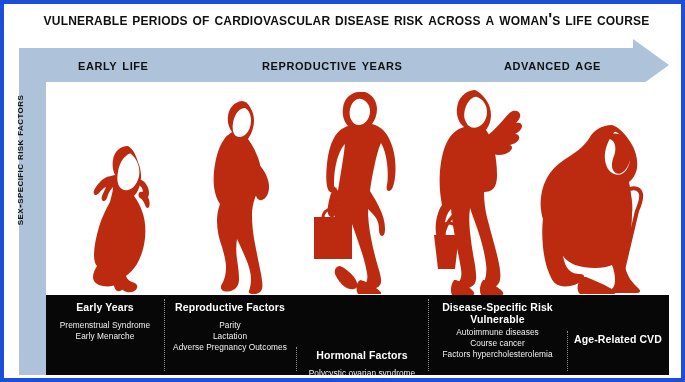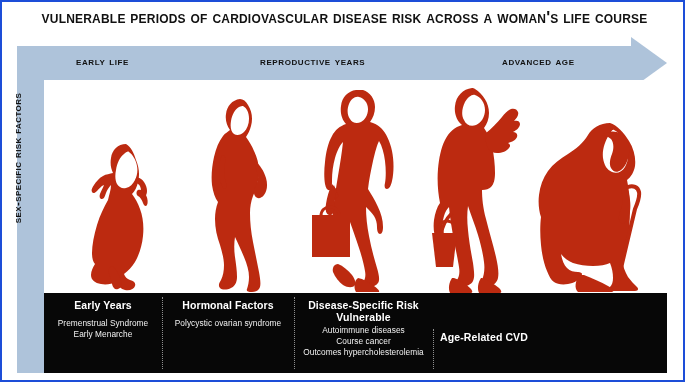--- a/index.html
+++ b/index.html
@@ -9,21 +9,21 @@
   }
   body {
     font-family: "Liberation Sans", sans-serif;
   }
   #figure {
     position: relative;
     width: 685px;
     height: 382px;
     background: #ffffff;
     box-sizing: border-box;
-    border: 2px solid #1d4ed8;
+    border: 4px solid #1d4ed8;
     overflow: hidden;
   }
 
   
   .title {
     position: absolute;
     left: 0;
     top: 6px;
     width: 685px;
     text-align: center;
@@ -82,21 +82,21 @@
     text-transform: lowercase;
     letter-spacing: 0.4px;
     white-space: nowrap;
   }
 
   .stage-label {
     position: absolute;
     top: 52px;
     font-family: "Liberation Sans", sans-serif;
     font-weight: bold;
-    font-size: 12px;
+    font-size: 16px;
     color: #111111;
     font-variant: small-caps;
     text-transform: lowercase;
     letter-spacing: 0.6px;
     white-space: nowrap;
   }
   .stage-0 { left: 74px; }
   .stage-1 { left: 258px; }
   .stage-2 { left: 500px; }
 
@@ -137,21 +137,21 @@
     content: "";
     position: absolute;
     left: 0;
     top: 4px;
     bottom: 4px;
     width: 0;
     border-left: 1px dotted #8e8e8e;
   }
   .col-0 { width: 118px; }
   .col-1 { width: 132px; }
-  .col-2 { width: 132px; }
+  .col-2 { width: 132px; margin-top: 48px; }
   .col-3 { width: 139px; }
   .col-4 { width: 102px; margin-top: 32px; }
 
   .col-title {
     font-family: "Liberation Sans", sans-serif;
     font-weight: bold;
     font-size: 10.5px;
     line-height: 12px;
     color: #ffffff;
     letter-spacing: 0.1px;
@@ -250,32 +250,40 @@
   </div>
 
   <div class="black-panel">
     <div class="col col-0">
       <div class="col-title">Early Years</div>
       <div class="col-items">
         <div class="col-item">Premenstrual Syndrome</div>
         <div class="col-item">Early Menarche</div>
       </div>
     </div>
+    <div class="col col-1">
+      <div class="col-title">Reproductive Factors</div>
+      <div class="col-items">
+        <div class="col-item">Parity</div>
+        <div class="col-item">Lactation</div>
+        <div class="col-item">Adverse Pregnancy Outcomes</div>
+      </div>
+    </div>
     <div class="col col-2">
       <div class="col-title">Hormonal Factors</div>
       <div class="col-items">
         <div class="col-item">Polycystic ovarian syndrome</div>
       </div>
     </div>
     <div class="col col-3">
       <div class="col-title">Disease-Specific Risk Vulnerable</div>
       <div class="col-items">
         <div class="col-item">Autoimmune  diseases</div>
         <div class="col-item">Course cancer</div>
-        <div class="col-item">Outcomes hypercholesterolemia</div>
+        <div class="col-item">Factors hypercholesterolemia</div>
       </div>
     </div>
     <div class="col col-4">
       <div class="col-title">Age-Related CVD</div>
       <div class="col-items"></div>
     </div>
   </div>
 
 </div>
 

